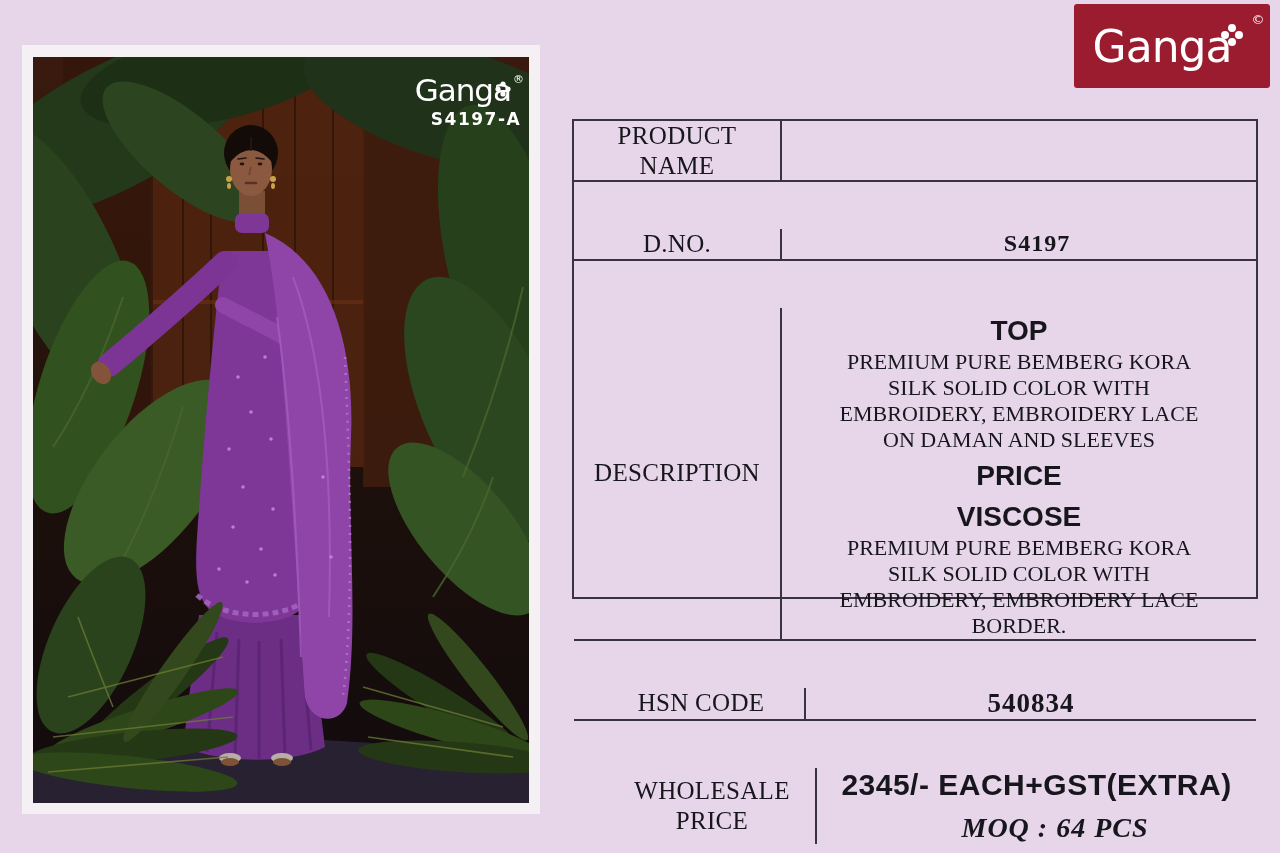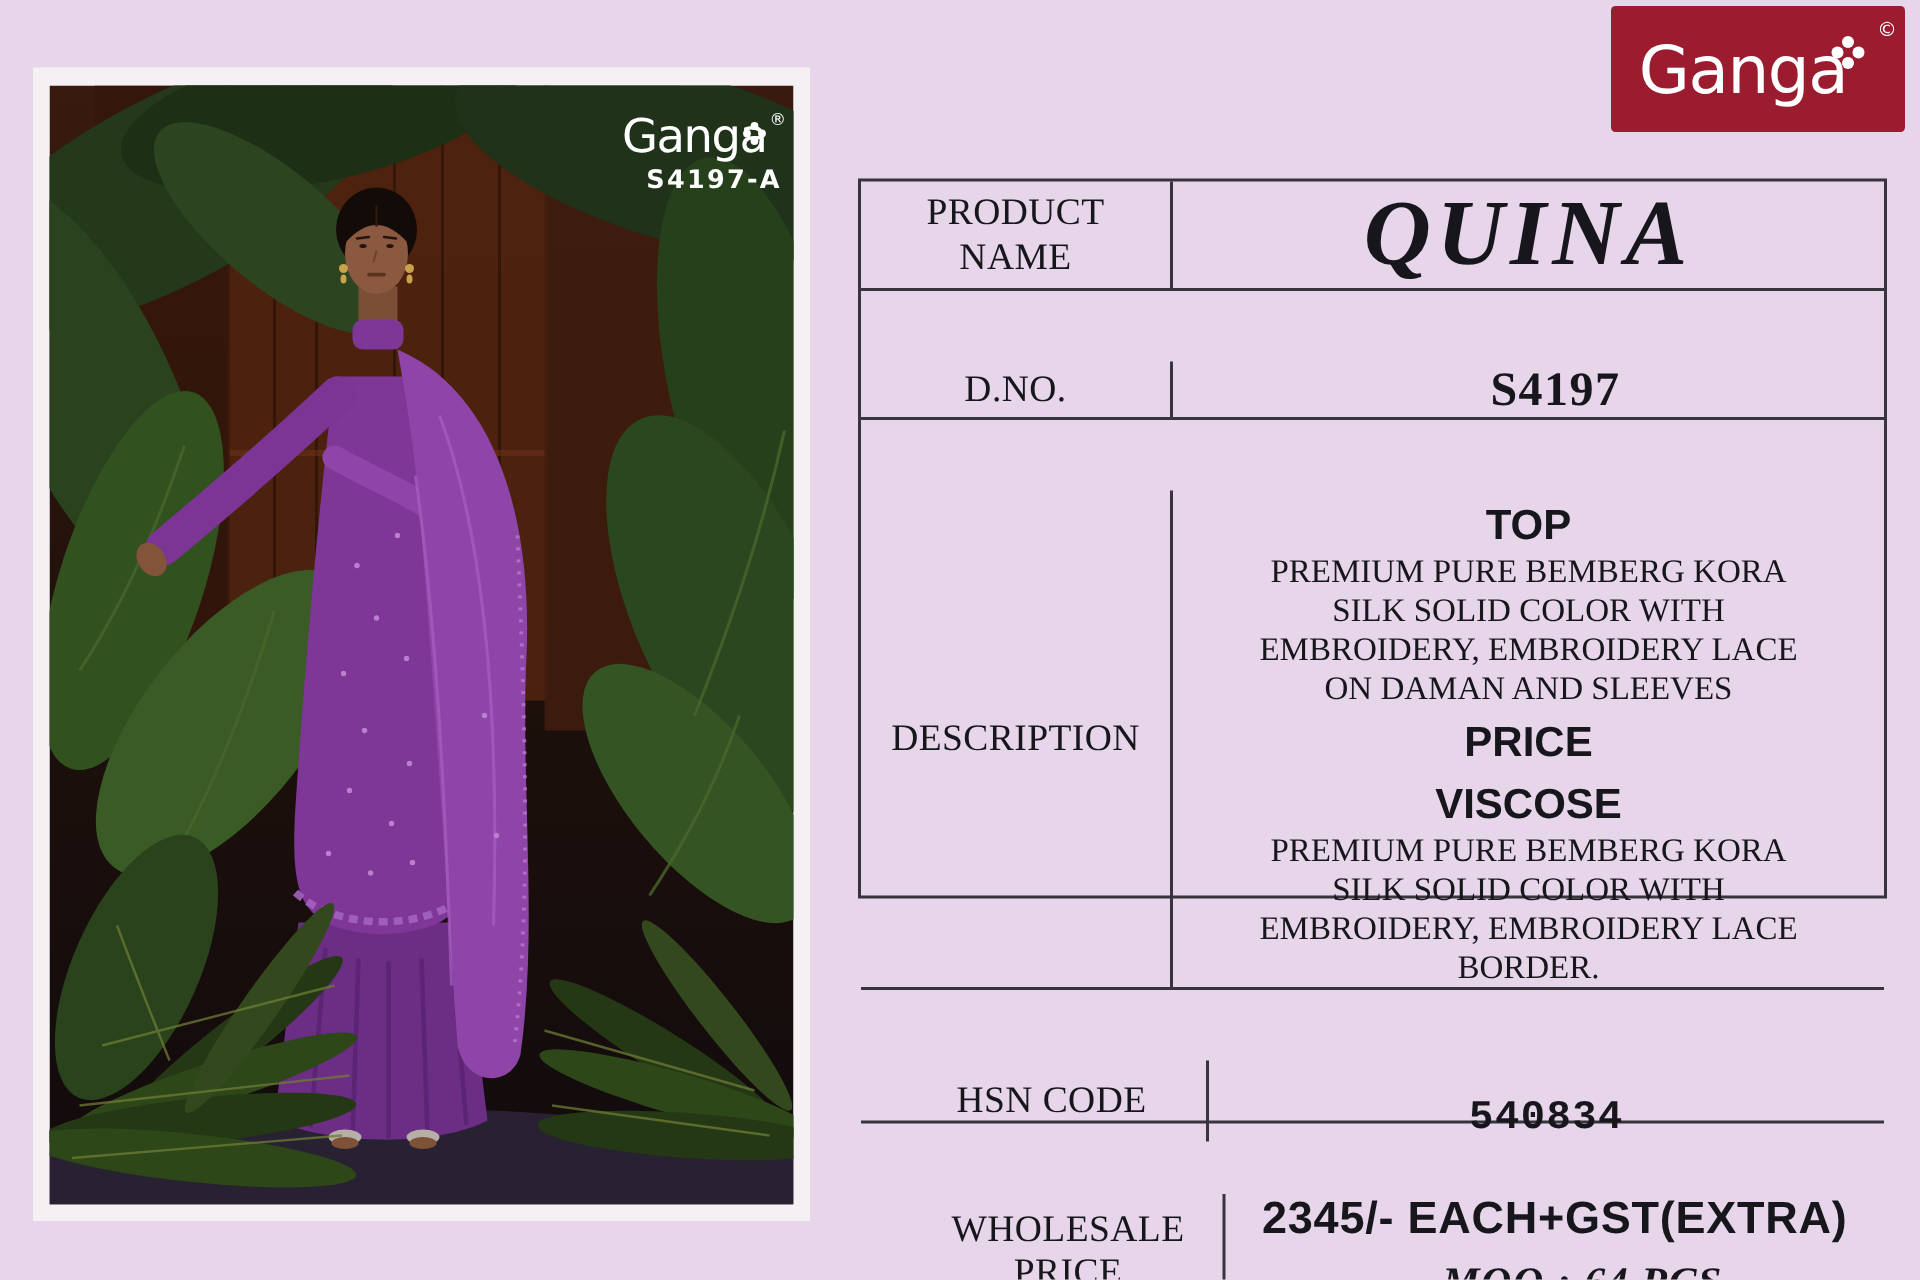--- a/index.html
+++ b/index.html
@@ -34,26 +34,26 @@
          box-sizing:border-box;text-align:center;}
   .tlabel{border-right:2px solid #39333f;font-size:25px;line-height:1.18;
           white-space:pre-line;letter-spacing:.3px;}
   .r-name{height:79px;}
   .r-dno{height:47px;}
   .r-desc{height:404px;}
   .r-hsn{height:42px;padding-left:24px;}
   .r-price{height:106px;padding-left:35px;}
   .v-name{font-size:62px;font-weight:bold;font-style:italic;letter-spacing:4px;
           font-family:"Liberation Serif", serif;}
-  .v-dno{font-size:32px;font-weight:bold;letter-spacing:1px;margin-left:36px;}
+  .v-dno{font-size:24px;font-weight:bold;letter-spacing:1px;margin-left:36px;}
   .desc-heading{font-family:"Liberation Sans", sans-serif;font-weight:bold;
                 font-size:28px;line-height:1.15;margin:7px 0 2px 0;}
   .desc-text{font-size:22px;line-height:1.18;white-space:pre-line;}
-  .v-hsn{font-family:Liberation Mono, monospace;font-weight:bold;
-         font-size:27px;letter-spacing:1px;margin-top:24px;}
+  .v-hsn{font-family:Liberation Serif, serif;font-weight:bold;
+         font-size:27px;letter-spacing:1px;}
   .v-price{font-family:"Liberation Sans", sans-serif;font-weight:bold;
            font-size:30px;letter-spacing:.5px;}
   .v-moq{font-size:28px;font-weight:bold;font-style:italic;margin-top:10px;
          letter-spacing:1px;margin-left:37px;}
 </style>
 </head>
 <body>
 
 <div class="photo-frame">
   <svg width="496" height="746" viewBox="0 0 496 746">
@@ -223,21 +223,20 @@
     </g>
     <text x="184" y="20" text-anchor="middle" font-family="DejaVu Sans, sans-serif" font-size="13" fill="#ffffff">©</text>
   </svg>
 </div>
 
 <div class="spec-table">
 
   <div class="trow r-name">
     <div class="tcell tlabel">PRODUCT
 NAME</div>
-    <div class="tcell v-name">QUINA</div>
   </div>
 
   <div class="trow r-dno">
     <div class="tcell tlabel">D.NO.</div>
     <div class="tcell v-dno">S4197</div>
   </div>
 
   <div class="trow r-desc">
     <div class="tcell tlabel">DESCRIPTION</div>
     <div class="tcell">

